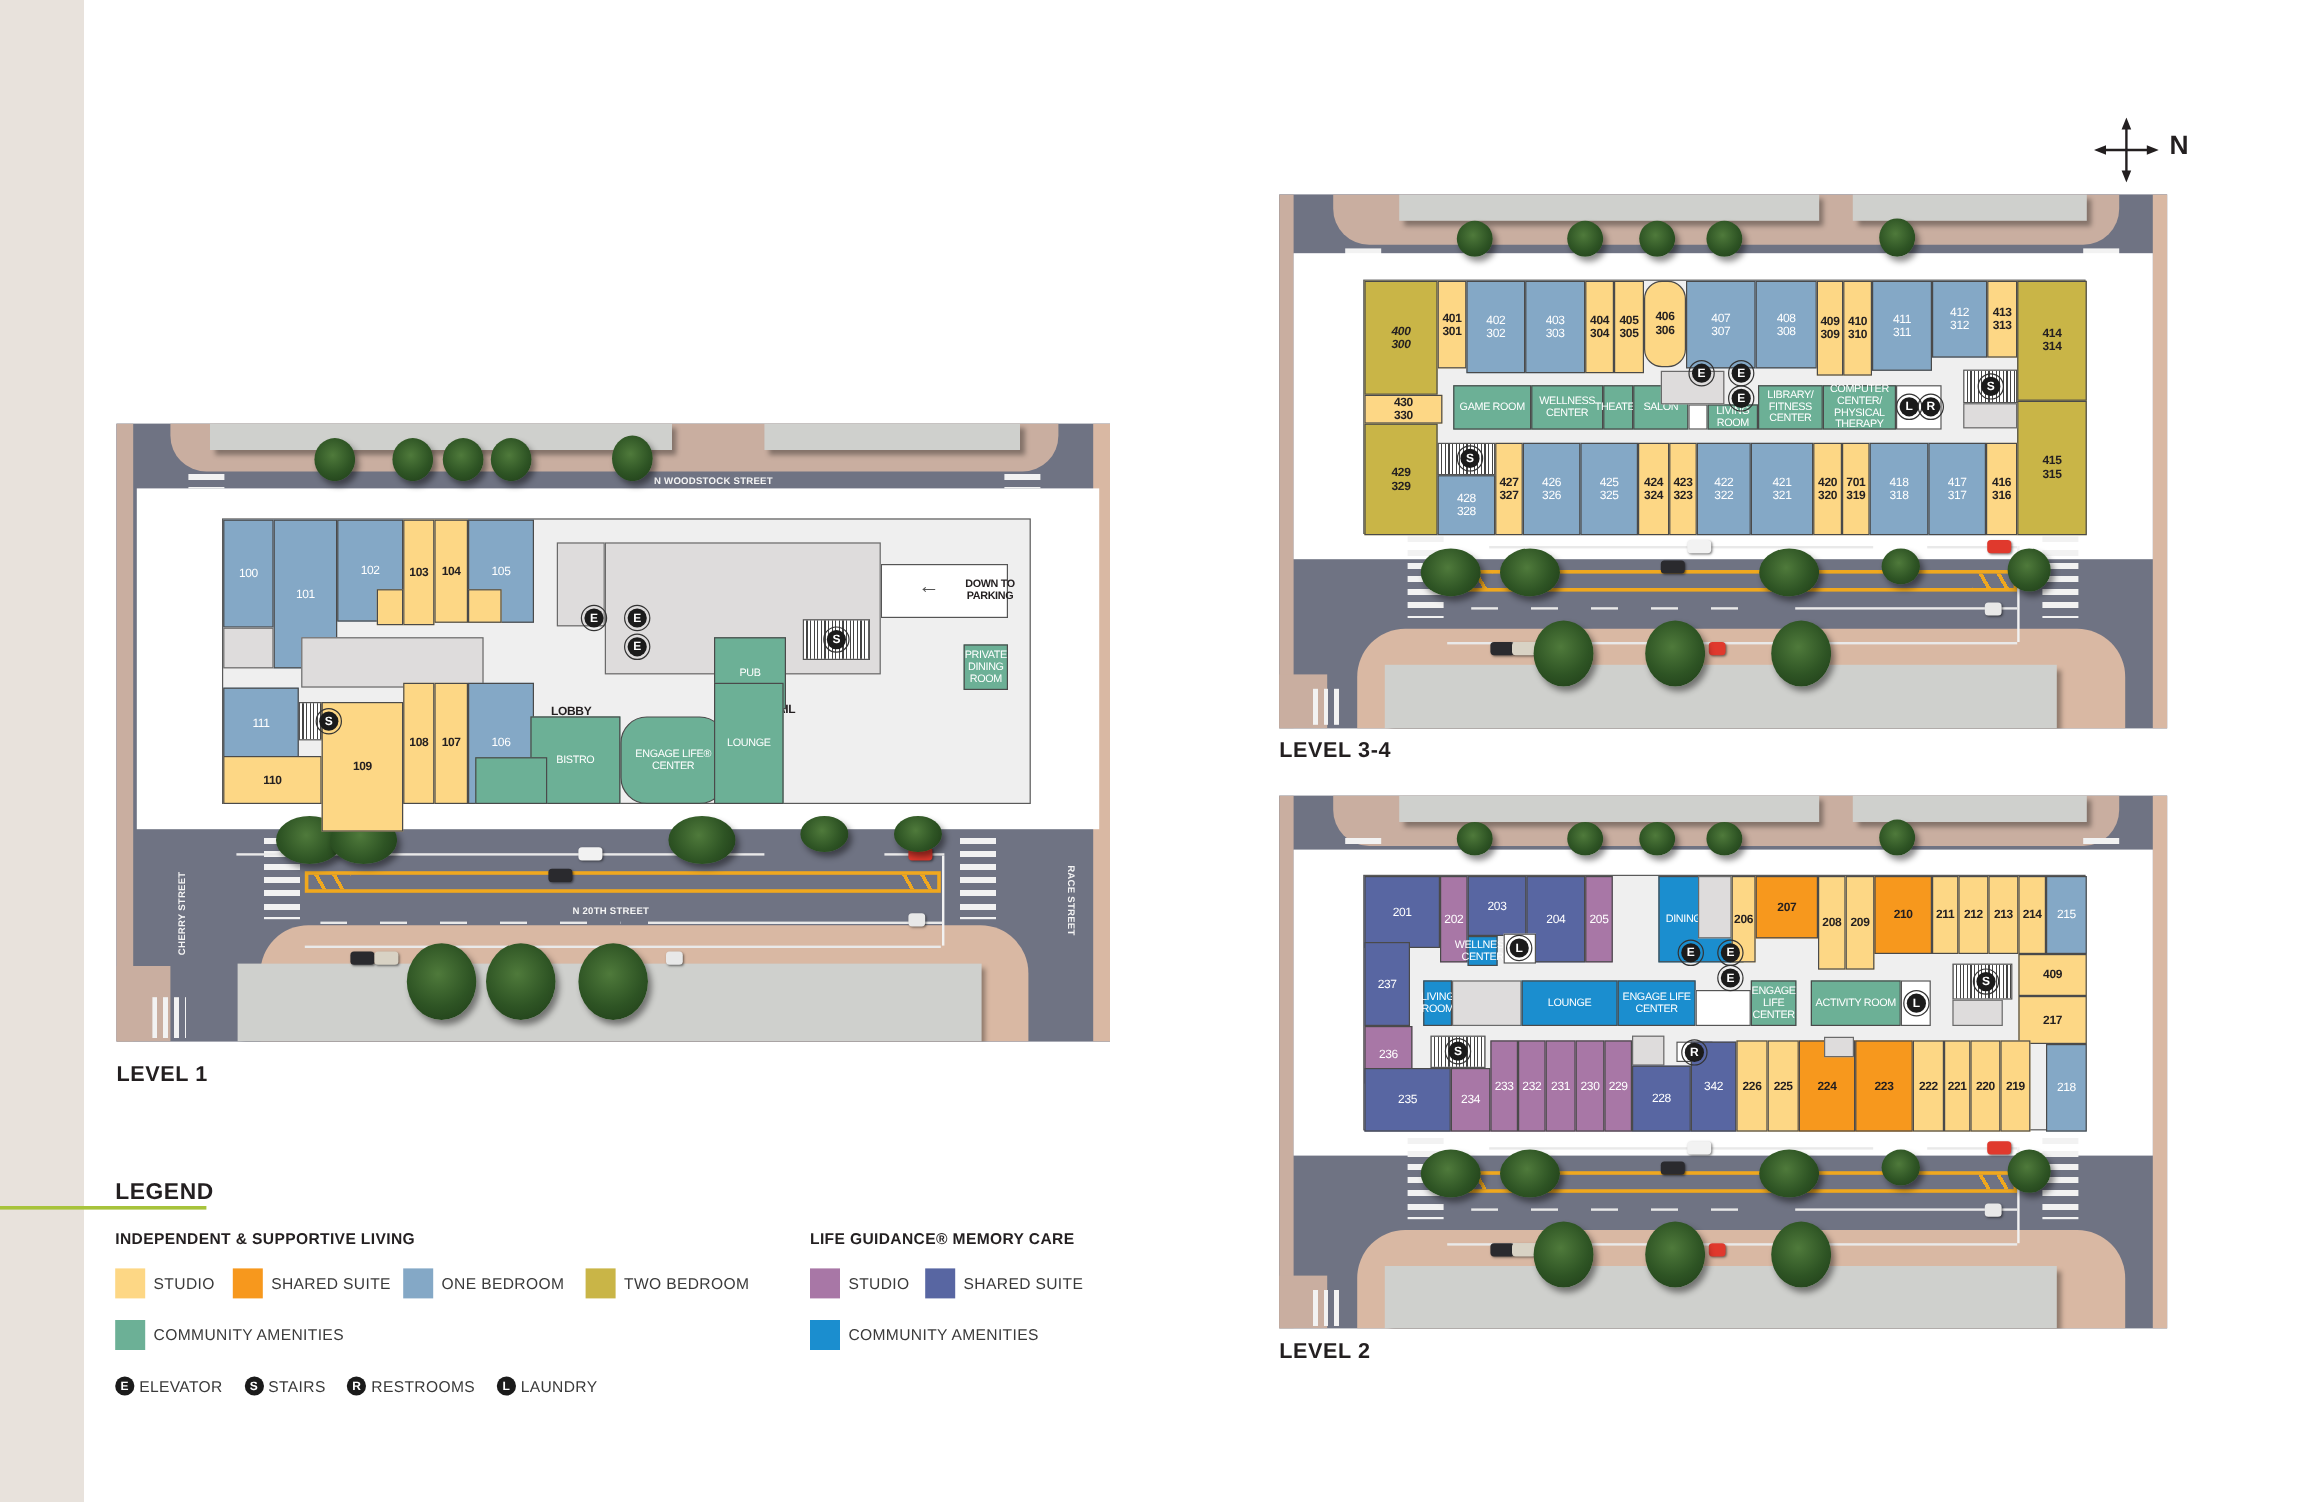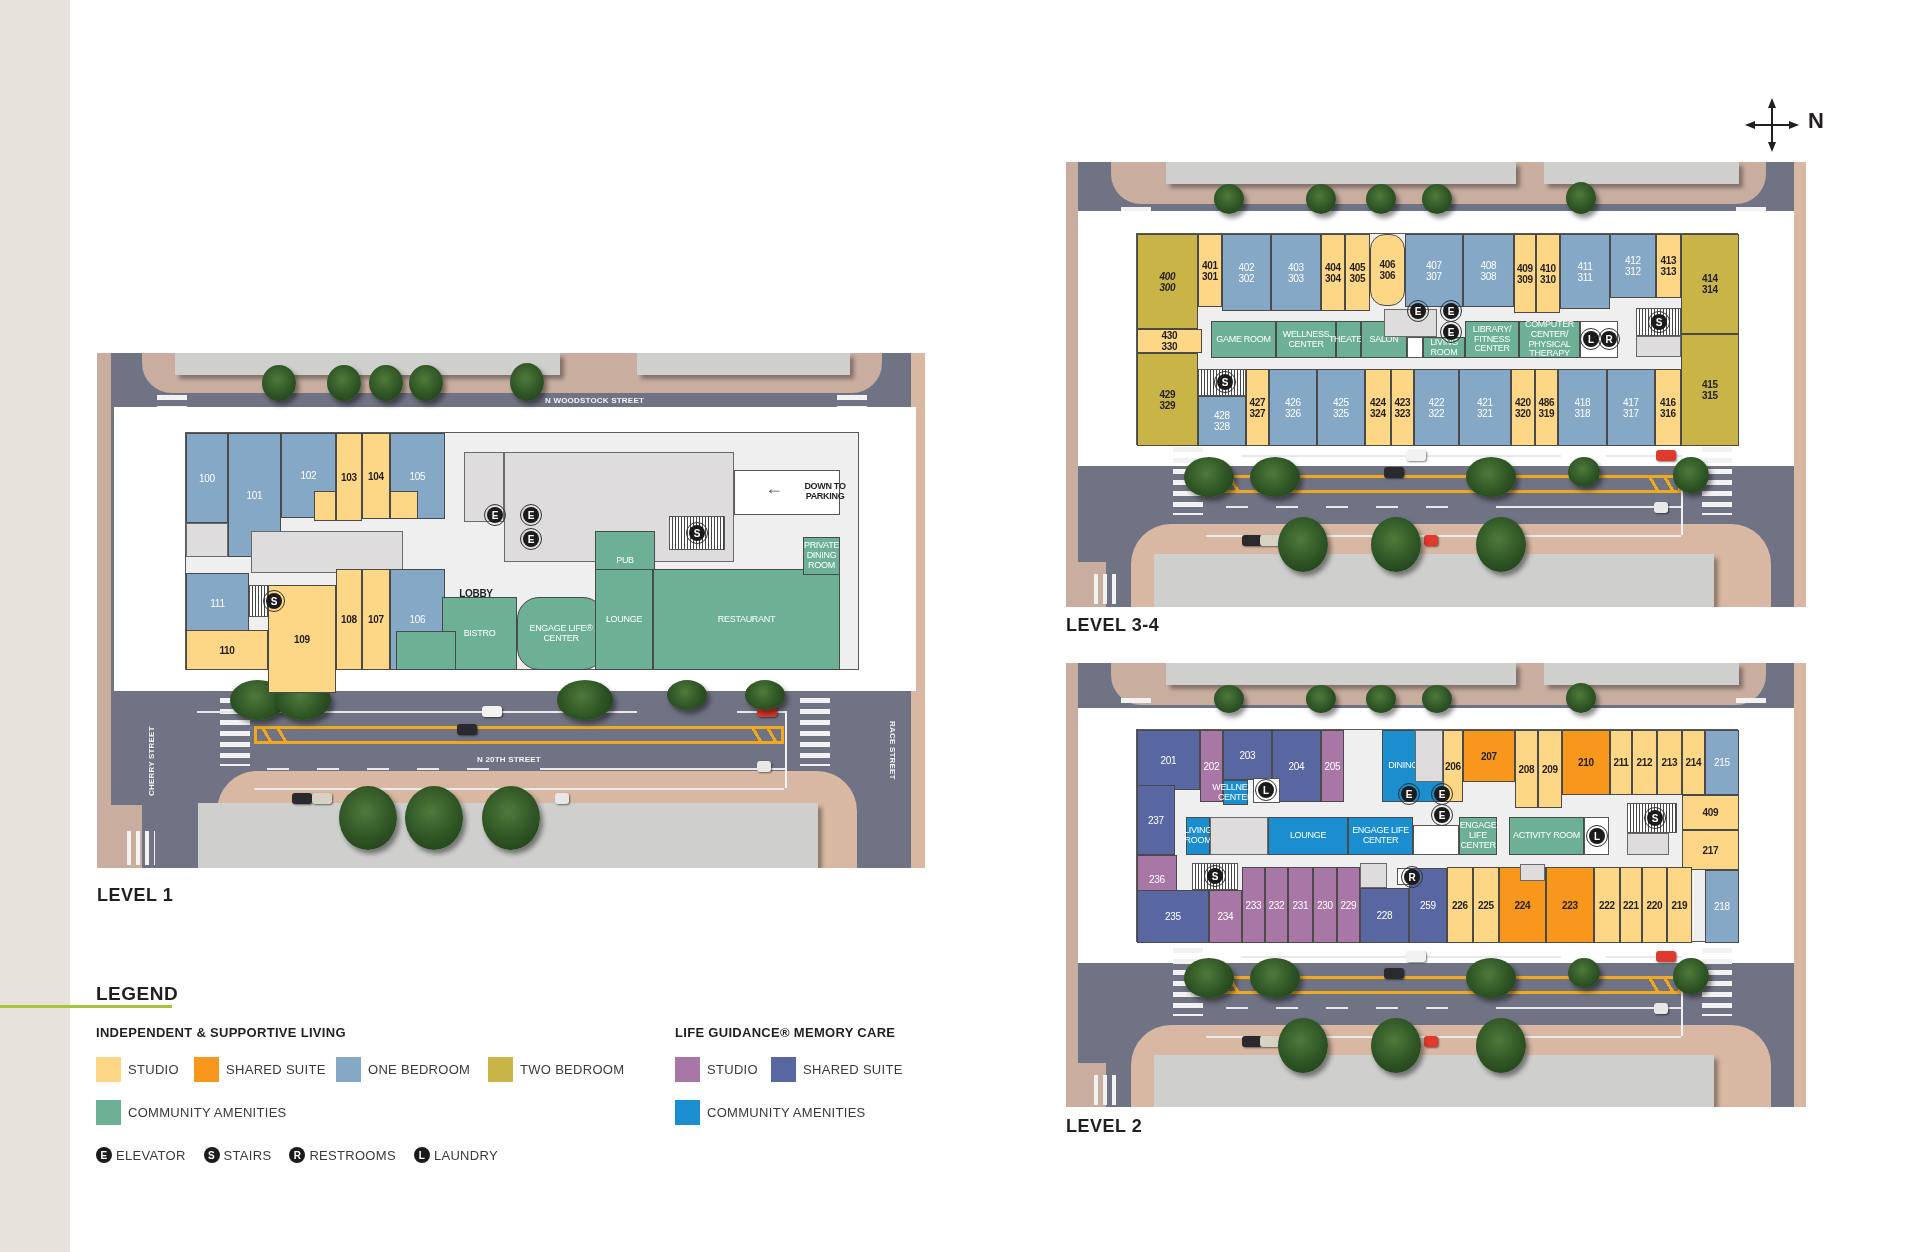--- a/index.html
+++ b/index.html
@@ -142,21 +142,20 @@
     <div class="room service" style="left: 318px; top: 19px; width: 230px; height: 110px;"></div>
     <div class="room label-only" style="left: 250px; top: 150px; width: 80px; height: 20px;">LOBBY</div>
     <div class="room label-only" style="left: 440px; top: 150px; width: 50px; height: 16px;">MAIL</div>
     <div class="room plain" style="left: 548px; top: 37px; width: 106px; height: 45px;"></div>
     <div class="room amenity" style="left: 256px; top: 164px; width: 75px; height: 73px;">BISTRO</div>
     <div class="room amenity" style="left: 210px; top: 198px; width: 60px; height: 39px;"></div>
     <div class="room amenity" style="left: 331px; top: 164px; width: 88px; height: 73px; border-radius: 22px;">ENGAGE LIFE®
 CENTER</div>
     <div class="room amenity" style="left: 409px; top: 98px; width: 60px; height: 60px;">PUB</div>
     <div class="room amenity" style="left: 409px; top: 136px; width: 58px; height: 101px;">LOUNGE</div>
-    <div class="room amenity" style="left: 467px; top: 136px; width: 187px; height: 101px;">RESTAURANT</div>
     <div class="room stairwell" style="left: 483px; top: 83px; width: 56px; height: 34px;"></div>
     <div class="room amenity" style="left: 617px; top: 104px; width: 37px; height: 38px;">PRIVATE
 DINING
 ROOM</div>
     <div class="sym" style="left: 301px; top: 74px;">E</div>
     <div class="sym" style="left: 337px; top: 74px;">E</div>
     <div class="sym" style="left: 337px; top: 98px;">E</div>
     <div class="sym" style="left: 80px; top: 160px;">S</div>
     <div class="sym" style="left: 503px; top: 92px;">S</div>
   </div>
@@ -279,21 +278,21 @@
     <div class="room studio" style="left: 228px; top: 135px; width: 26px; height: 77px;">424
 324</div>
     <div class="room studio" style="left: 254px; top: 135px; width: 23px; height: 77px;">423
 323</div>
     <div class="room onebed" style="left: 277px; top: 135px; width: 45px; height: 77px;">422
 322</div>
     <div class="room onebed" style="left: 322px; top: 135px; width: 52px; height: 77px;">421
 321</div>
     <div class="room studio" style="left: 374px; top: 135px; width: 24px; height: 77px;">420
 320</div>
-    <div class="room studio" style="left: 398px; top: 135px; width: 23px; height: 77px;">486
+    <div class="room studio" style="left: 398px; top: 135px; width: 23px; height: 77px;">701
 319</div>
     <div class="room onebed" style="left: 421px; top: 135px; width: 49px; height: 77px;">418
 318</div>
     <div class="room onebed" style="left: 470px; top: 135px; width: 48px; height: 77px;">417
 317</div>
     <div class="room studio" style="left: 518px; top: 135px; width: 26px; height: 77px;">416
 316</div>
     <div class="sym" style="left: 273px; top: 69px;">E</div>
     <div class="sym" style="left: 306px; top: 69px;">E</div>
     <div class="sym" style="left: 306px; top: 90px;">E</div>
@@ -392,21 +391,21 @@
     <div class="room stairwell" style="left: 55px; top: 133px; width: 46px; height: 27px;"></div>
     <div class="room mc-studio" style="left: 72px; top: 160px; width: 33px; height: 53px;">234</div>
     <div class="room mc-studio" style="left: 105px; top: 137px; width: 23px; height: 76px;">233</div>
     <div class="room mc-studio" style="left: 128px; top: 137px; width: 23px; height: 76px;">232</div>
     <div class="room mc-studio" style="left: 151px; top: 137px; width: 25px; height: 76px;">231</div>
     <div class="room mc-studio" style="left: 176px; top: 137px; width: 24px; height: 76px;">230</div>
     <div class="room mc-studio" style="left: 200px; top: 137px; width: 23px; height: 76px;">229</div>
     <div class="room service" style="left: 223px; top: 133px; width: 27px; height: 25px;"></div>
     <div class="room mc-shared" style="left: 223px; top: 158px; width: 49px; height: 55px;">228</div>
     <div class="room plain" style="left: 260px; top: 138px; width: 30px; height: 17px;"></div>
-    <div class="room mc-shared" style="left: 272px; top: 138px; width: 38px; height: 75px;">259</div>
+    <div class="room mc-shared" style="left: 272px; top: 138px; width: 38px; height: 75px;">342</div>
     <div class="room studio" style="left: 310px; top: 137px; width: 26px; height: 76px;">226</div>
     <div class="room studio" style="left: 336px; top: 137px; width: 26px; height: 76px;">225</div>
     <div class="room shared" style="left: 362px; top: 137px; width: 47px; height: 76px;">224</div>
     <div class="room service" style="left: 383px; top: 134px; width: 25px; height: 17px;"></div>
     <div class="room shared" style="left: 409px; top: 137px; width: 48px; height: 76px;">223</div>
     <div class="room studio" style="left: 457px; top: 137px; width: 26px; height: 76px;">222</div>
     <div class="room studio" style="left: 483px; top: 137px; width: 22px; height: 76px;">221</div>
     <div class="room studio" style="left: 505px; top: 137px; width: 25px; height: 76px;">220</div>
     <div class="room studio" style="left: 530px; top: 137px; width: 25px; height: 76px;">219</div>
     <div class="room onebed" style="left: 568px; top: 140px; width: 34px; height: 73px;">218</div>

